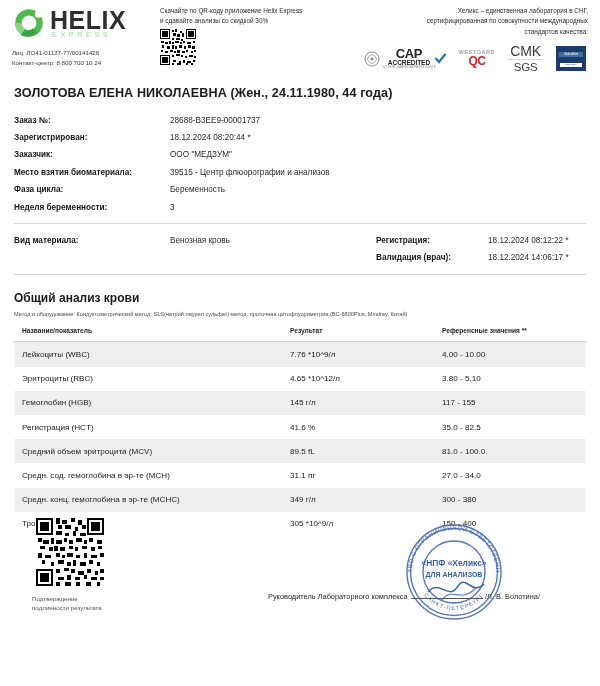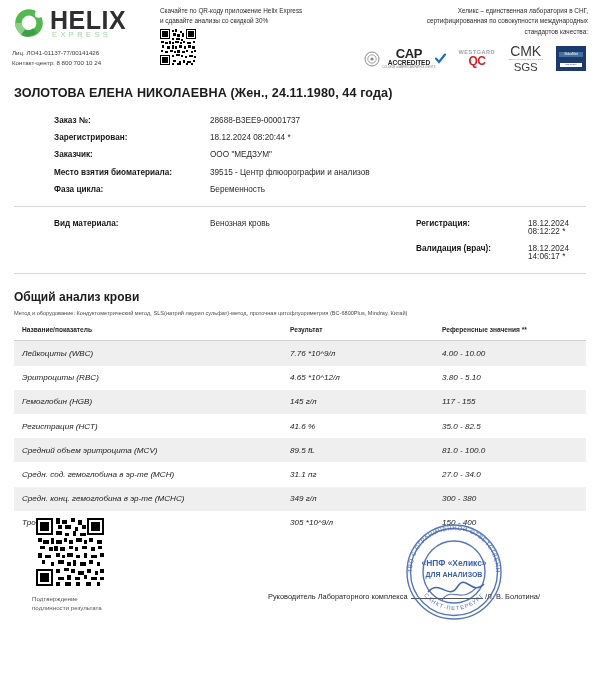--- a/index.html
+++ b/index.html
@@ -61,21 +61,21 @@
 
   
   .patient {
     margin: 14px 0 0 14px;
     font-size: 12.6px; font-weight: bold; letter-spacing: .1px;
   }
 
   
   .info-block { margin: 12px 14px 0 14px; }
   .info-row { display: flex; font-size: 8.2px; line-height: 1; padding: 4.6px 0; }
-  .info-label { flex: 0 0 156px; font-weight: bold; color: #161616; margin-left: 40px; }
+  .info-label { flex: 0 0 156px; font-weight: bold; color: #161616; }
   .info-value { color: #2a2a2a; }
 
   .rule { height: 1px; background: #d8d8d8; margin: 7px 14px 0 14px; }
 
   .sample-block { margin: 8px 14px 0 14px; display: flex; }
   .sample-col { flex: 0 0 362px; }
   .sample-col2 { flex: 1; }
   .sample-col2 .info-label { flex: 0 0 112px; }
 
   
@@ -93,21 +93,20 @@
     width: 572px; margin: 9px 14px 0 14px;
     border-collapse: collapse; table-layout: fixed;
   }
   table.results th {
     font-size: 6.6px; font-weight: bold; text-align: left;
     color: #1f1f1f; padding: 0 0 7px 0; border-bottom: 1px solid #cfcfcf;
   }
   table.results td {
     font-size: 8.1px; color: #212121; padding: 7.6px 0 7.6px 0;
     vertical-align: middle;
-    font-style: italic;
   }
   table.results th.c-name, table.results td.c-name { width: 276px; padding-left: 8px; }
   table.results th.c-res,  table.results td.c-res  { width: 152px; }
   table.results th.c-ref,  table.results td.c-ref  { width: 144px; }
   table.results tbody tr.odd { background: #efefef; }
 
   
   .footer { position: absolute; left: 0; top: 512px; width: 600px; height: 120px; }
   .foot-qr { position: absolute; left: 36px; top: 6px; }
   .foot-qr-cap {
@@ -279,20 +278,24 @@
     <span class="info-label">Заказчик:</span>
     <span class="info-value">ООО "МЕДЗУМ"</span>
   </div>
   <div class="info-row">
     <span class="info-label">Место взятия биоматериала:</span>
     <span class="info-value">39515 - Центр флюорографии и анализов</span>
   </div>
   <div class="info-row">
     <span class="info-label">Фаза цикла:</span>
     <span class="info-value">Беременность</span>
+  </div>
+  <div class="info-row">
+    <span class="info-label">Неделя беременности:</span>
+    <span class="info-value">3</span>
   </div>
 </div>
 
 <div class="rule"></div>
 
 <div class="sample-block">
   <div class="sample-col">
     <div class="info-row">
       <span class="info-label">Вид материала:</span>
       <span class="info-value">Венозная кровь</span>

